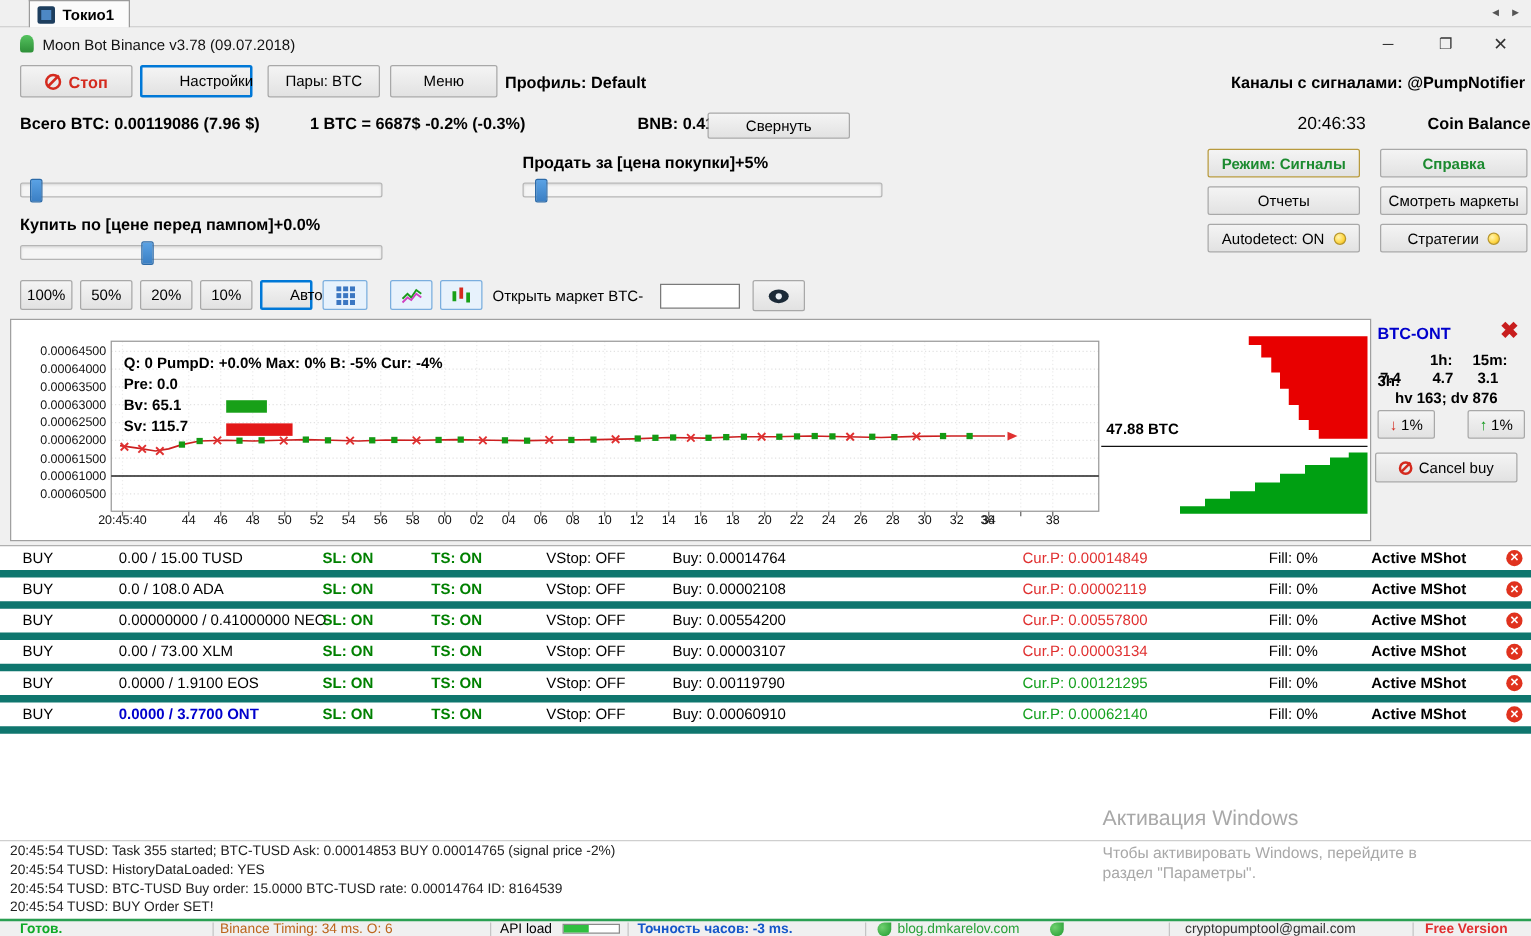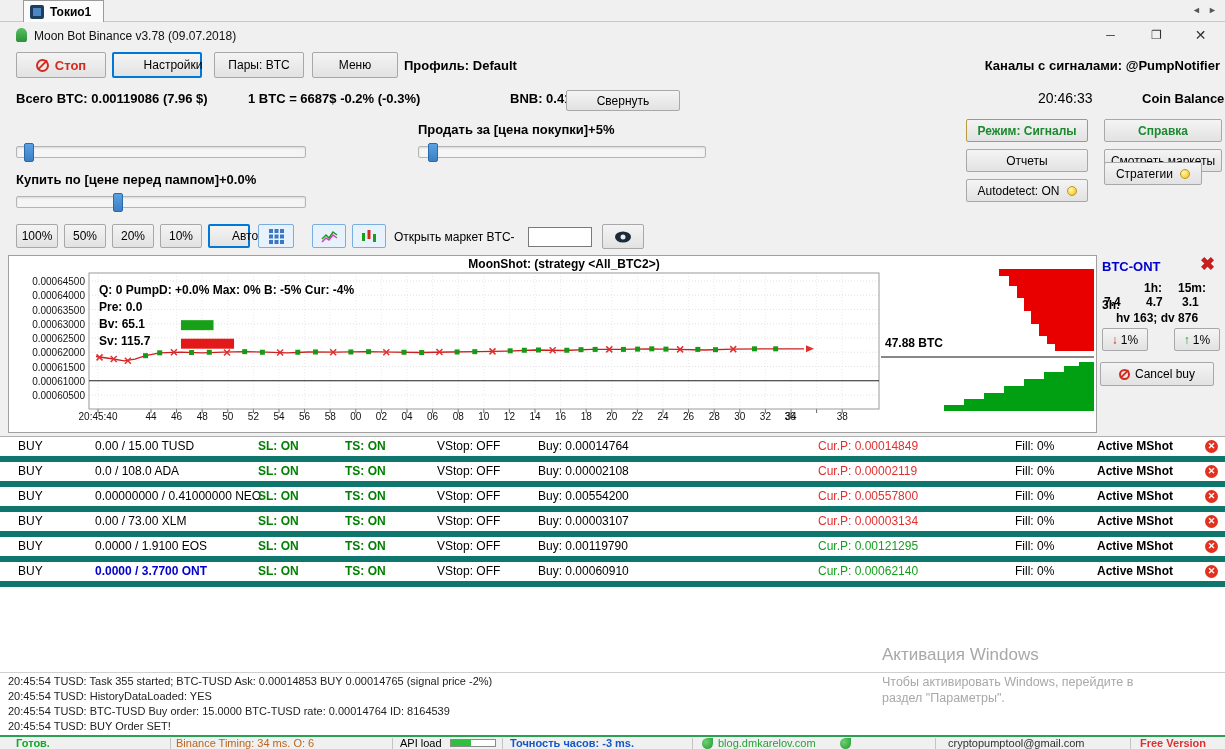--- a/index.html
+++ b/index.html
@@ -168,21 +168,21 @@
   <div class="btn" style="left:966px;top:149px;width:122px;height:23px">
     <span>Отчеты</span>
   </div>
   <div class="btn" style="left:1104px;top:149px;width:118px;height:23px">
     <span>Смотреть маркеты</span>
   </div>
   <div class="btn" style="left:966px;top:179px;width:122px;height:23px">
     <span>Autodetect: ON</span>
     <span class="bulb"></span>
   </div>
-  <div class="btn" style="left:1104px;top:162px;width:98px;height:23px">
+  <div class="btn" style="left:1104px;top:179px;width:118px;height:23px">
     <span>Стратегии</span>
     <span class="bulb"></span>
   </div>
 
   <div class="btn" style="left:16px;top:224px;width:42px;height:24px">
       <span>100%</span>
     </div>
   <div class="btn" style="left:64px;top:224px;width:42px;height:24px">
       <span>50%</span>
     </div>
@@ -358,21 +358,20 @@
         <rect x="704" y="91.18499999999996" width="5" height="5" fill="#149a14"></rect>
         <line x1="721.2" y1="90.11499999999995" x2="727.2" y2="96.11499999999995" stroke="#e03030" stroke-width="1.5"></line>
         <line x1="721.2" y1="96.11499999999995" x2="727.2" y2="90.11499999999995" stroke="#e03030" stroke-width="1.5"></line>
         <rect x="742.94" y="90.3299999999998" width="5" height="5" fill="#149a14"></rect>
         <rect x="764.18" y="90.3299999999998" width="5" height="5" fill="#149a14"></rect>
         <polygon points="797,89.3299999999998 805,92.8299999999998 797,96.3299999999998" fill="#e03030"></polygon>
         <polygon points="1085,13 990,13 990,20 1000,20 1000,30 1008,30 1008,42 1015,42 1015,55 1022,55 1022,68 1030,68 1030,80 1038,80 1038,88 1046,88 1046,95 1085,95" fill="#e80000"></polygon>
         <polygon points="1085,155 935,155 935,149 955,149 955,143 975,143 975,137 995,137 995,130 1015,130 1015,123 1035,123 1035,116 1055,116 1055,110 1070,110 1070,106 1085,106" fill="#00a012"></polygon>
         <line x1="872" y1="101" x2="1085" y2="101" stroke="#111"></line>
       </svg>
-    <span class="chart-title">MoonShot: (strategy &lt;All_BTC2&gt;)</span>
     <span class="anno" style="left:90px;top:27px">Q: 0  PumpD: +0.0%  Max: 0%  B: -5%  Cur: -4%</span>
     <span class="anno" style="left:90px;top:44px">Pre: 0.0</span>
     <span class="anno" style="left:90px;top:61px">Bv: 65.1</span>
     <span class="anno" style="left:90px;top:78px">Sv: 115.7</span>
     <span class="depth-label">47.88 BTC</span>
   <span class="ylab" style="top: 20px;">0.00064500</span>
       <span class="ylab" style="top: 34.25px;">0.00064000</span>
       <span class="ylab" style="top: 48.5px;">0.00063500</span>
       <span class="ylab" style="top: 62.75px;">0.00063000</span>
       <span class="ylab" style="top: 77px;">0.00062500</span>

